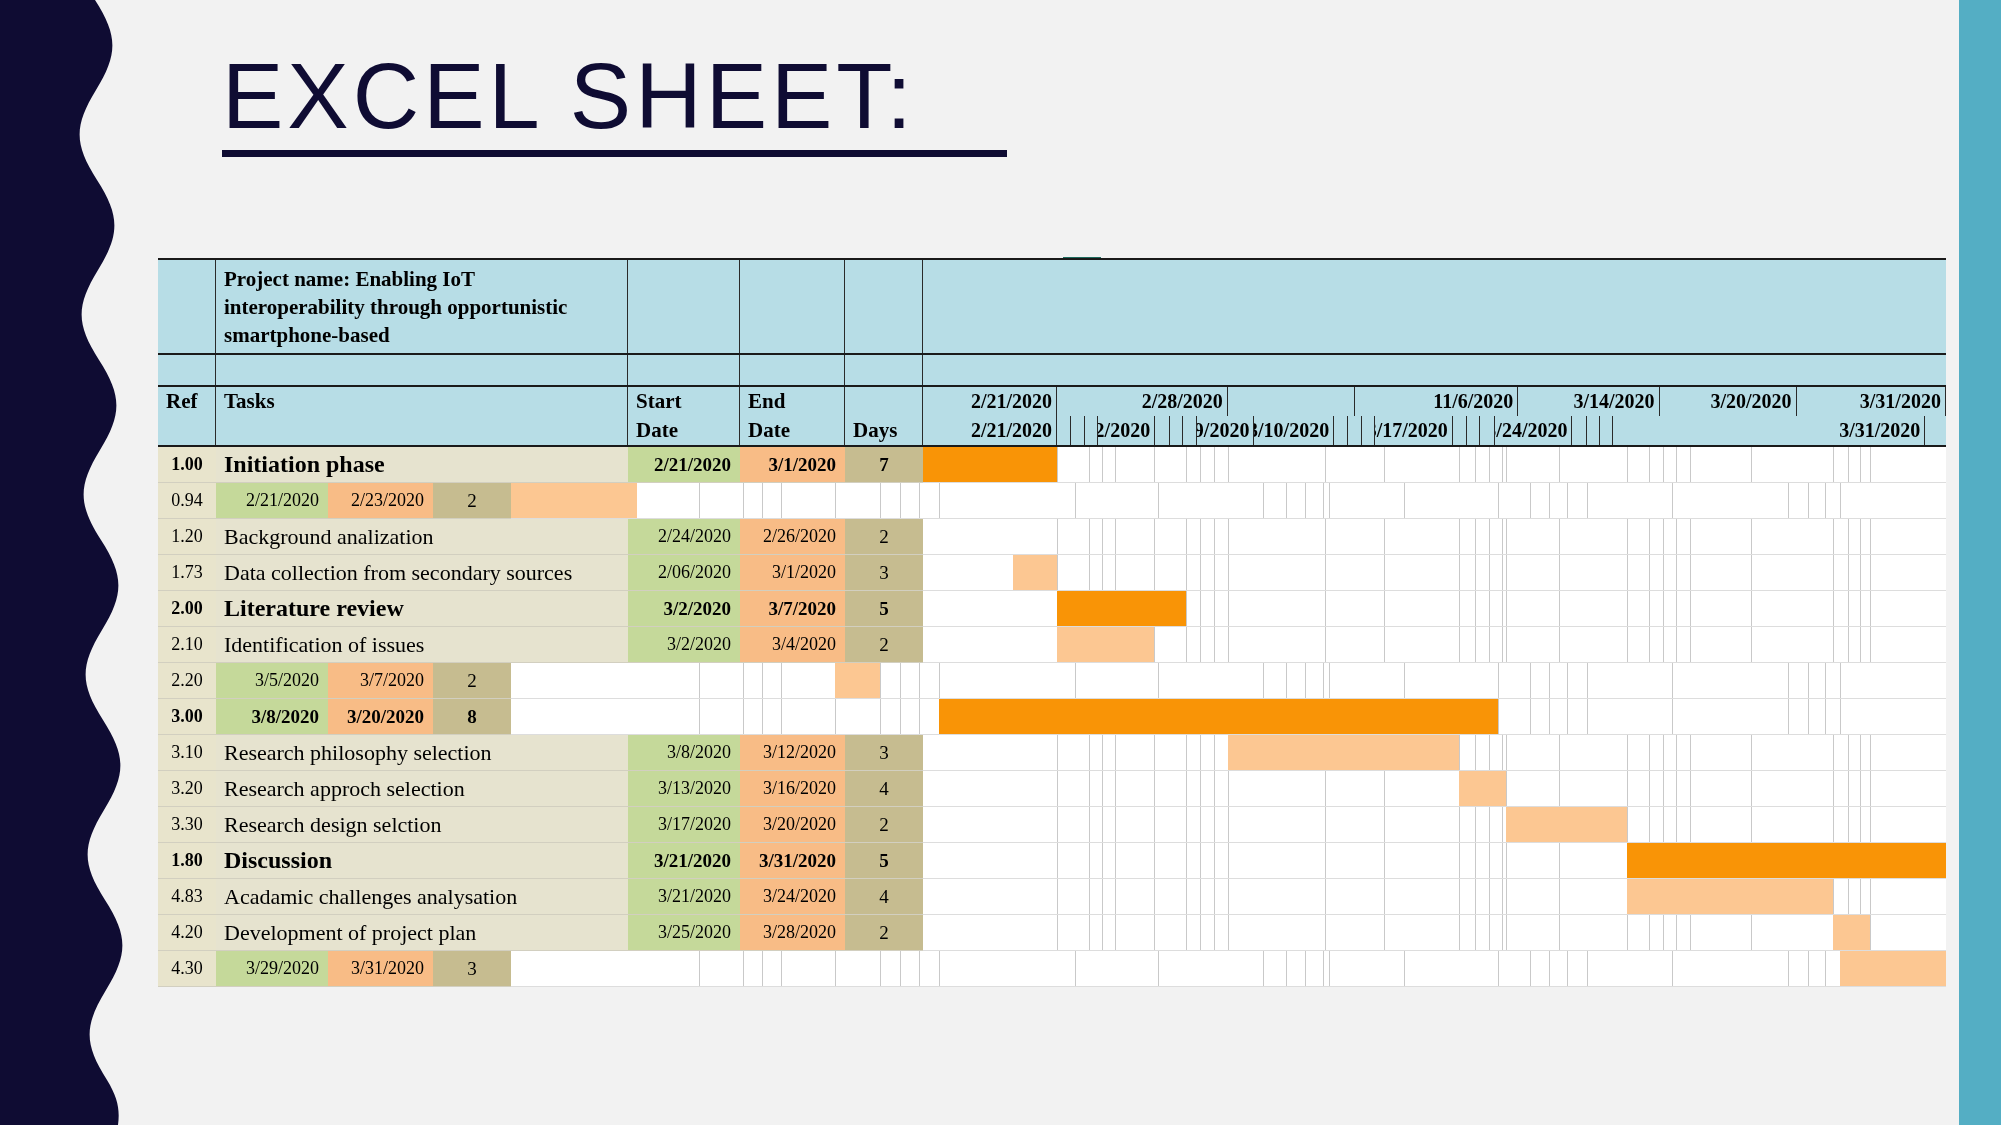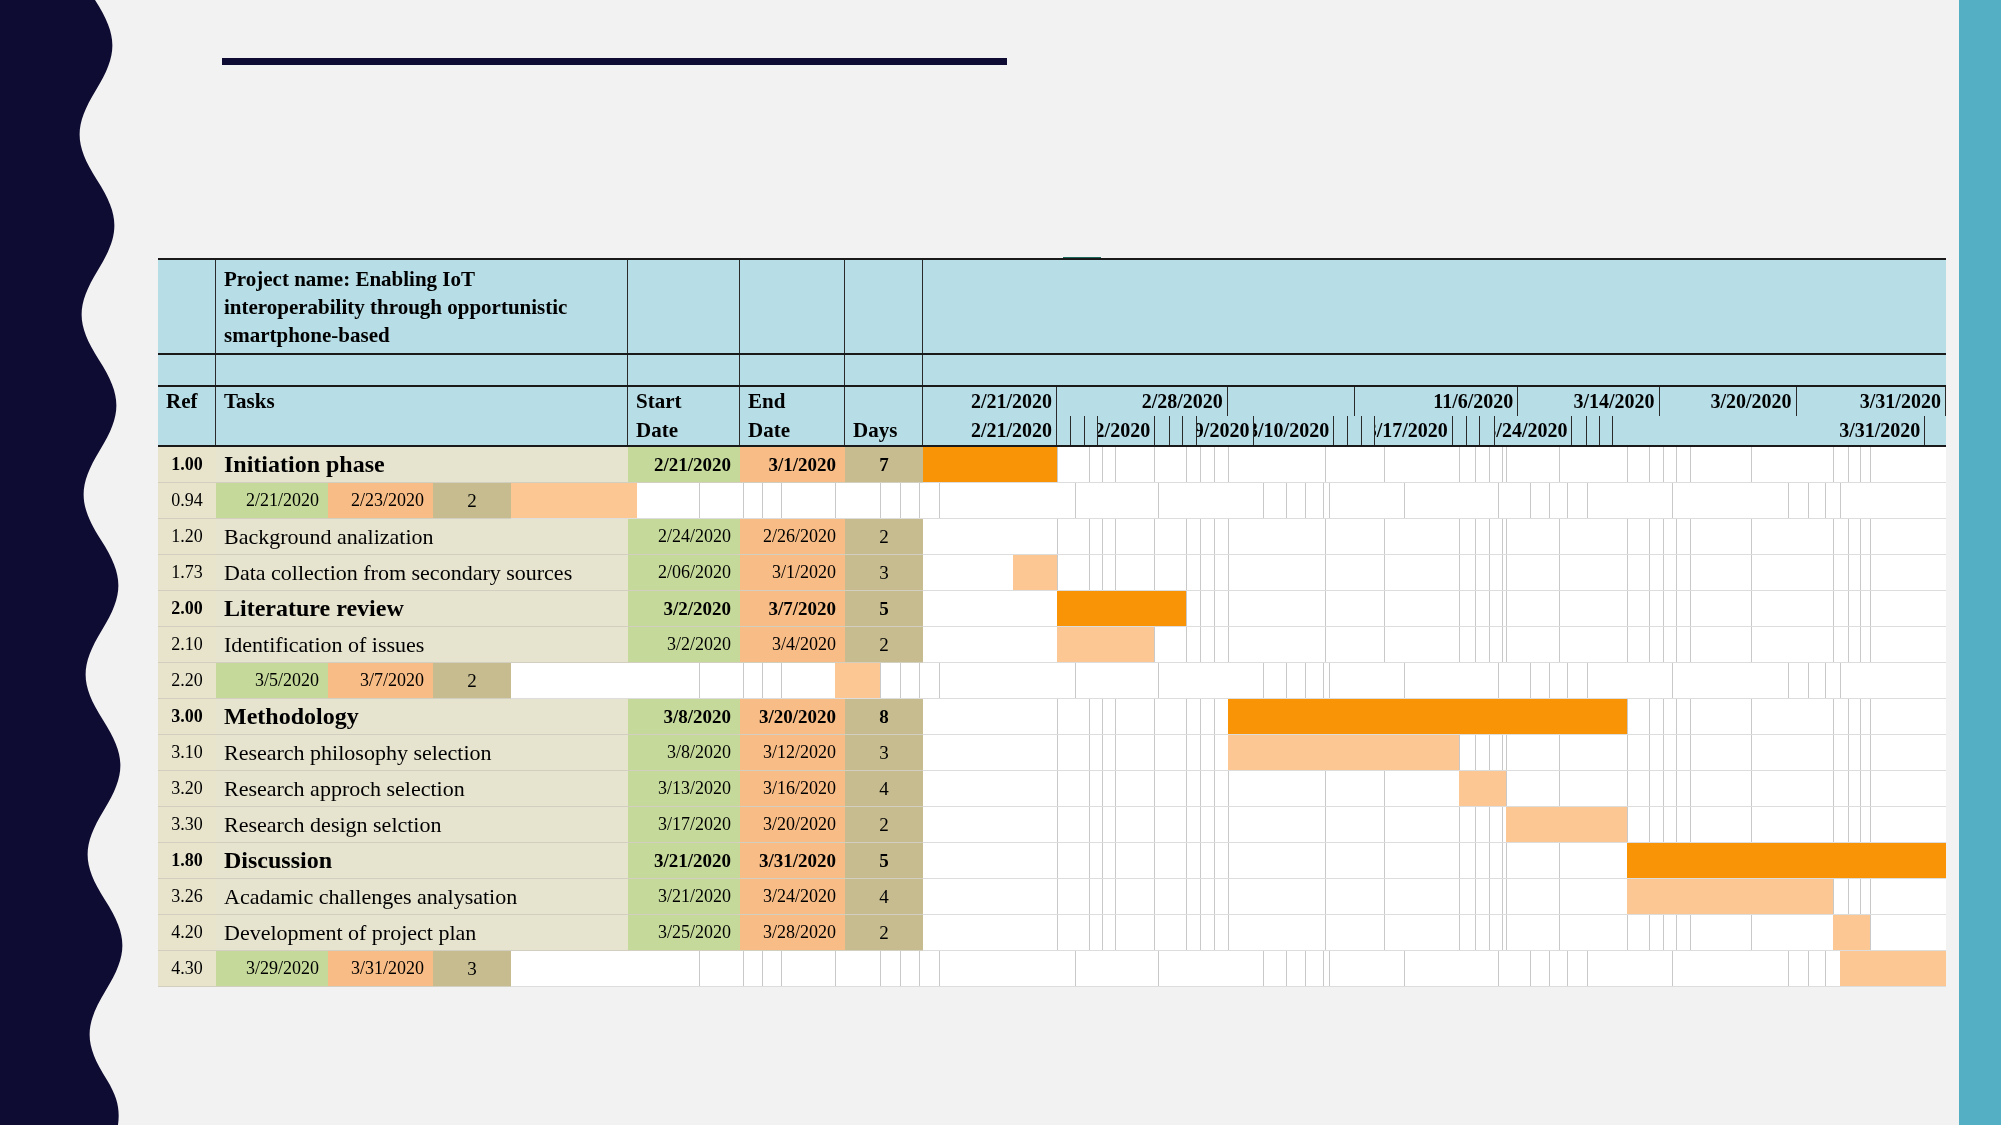--- a/index.html
+++ b/index.html
@@ -175,20 +175,21 @@
            C128,936 128,954 106,990
            C84,1026 84,1044 107,1080
            C118,1098 120,1110 118,1125
            L0,1125 Z" fill="#0f0c33"></path>
 </svg>
 
 <div id="right-gap"></div>
 <div id="right-bar"></div>
 
 <div id="title-wrap">
+  <div id="slide-title">EXCEL SHEET:</div>
   <div id="title-rule"></div>
 </div>
 
 <div id="green-tick"></div>
 
 <div id="sheet">
 
   <div class="sheet-row hdr-band hdr-title-row rule-top">
     <div class="cell c-ref vline-r"></div>
     <div class="cell c-task vline-r">
@@ -532,21 +533,20 @@
             <div class="grid-line" style="left: 89%;"></div>
             <div class="grid-line" style="left: 90.4%;"></div>
             <div class="grid-line" style="left: 91.6%;"></div>
             <div class="grid-line" style="left: 92.6%;"></div>
             <div class="bar minor" style="left: 22.6%; width: 3.1%;"></div>
           </div>
         </div>
       </div>
       <div class="sheet-row data-row is-phase">
         <div class="cell c-ref cell-ref">3.00</div>
-        <div class="cell c-task cell-task">Methodology</div>
         <div class="cell c-start cell-date">3/8/2020</div>
         <div class="cell c-end cell-date">3/20/2020</div>
         <div class="cell c-days cell-days">8</div>
         <div class="c-gantt">
           <div class="gantt-body">
             <div class="grid-line" style="left: 13.1%;"></div>
             <div class="grid-line" style="left: 16.2%;"></div>
             <div class="grid-line" style="left: 17.5%;"></div>
             <div class="grid-line" style="left: 18.8%;"></div>
             <div class="grid-line" style="left: 22.6%;"></div>
@@ -726,21 +726,21 @@
             <div class="grid-line" style="left: 80.9%;"></div>
             <div class="grid-line" style="left: 89%;"></div>
             <div class="grid-line" style="left: 90.4%;"></div>
             <div class="grid-line" style="left: 91.6%;"></div>
             <div class="grid-line" style="left: 92.6%;"></div>
             <div class="bar major" style="left: 68.8%; width: 31.2%;"></div>
           </div>
         </div>
       </div>
       <div class="sheet-row data-row">
-        <div class="cell c-ref cell-ref">3.26</div>
+        <div class="cell c-ref cell-ref">4.83</div>
         <div class="cell c-task cell-task">Acadamic challenges analysation</div>
         <div class="cell c-start cell-date">3/21/2020</div>
         <div class="cell c-end cell-date">3/24/2020</div>
         <div class="cell c-days cell-days">4</div>
         <div class="c-gantt">
           <div class="gantt-body">
             <div class="grid-line" style="left: 13.1%;"></div>
             <div class="grid-line" style="left: 16.2%;"></div>
             <div class="grid-line" style="left: 17.5%;"></div>
             <div class="grid-line" style="left: 18.8%;"></div>

